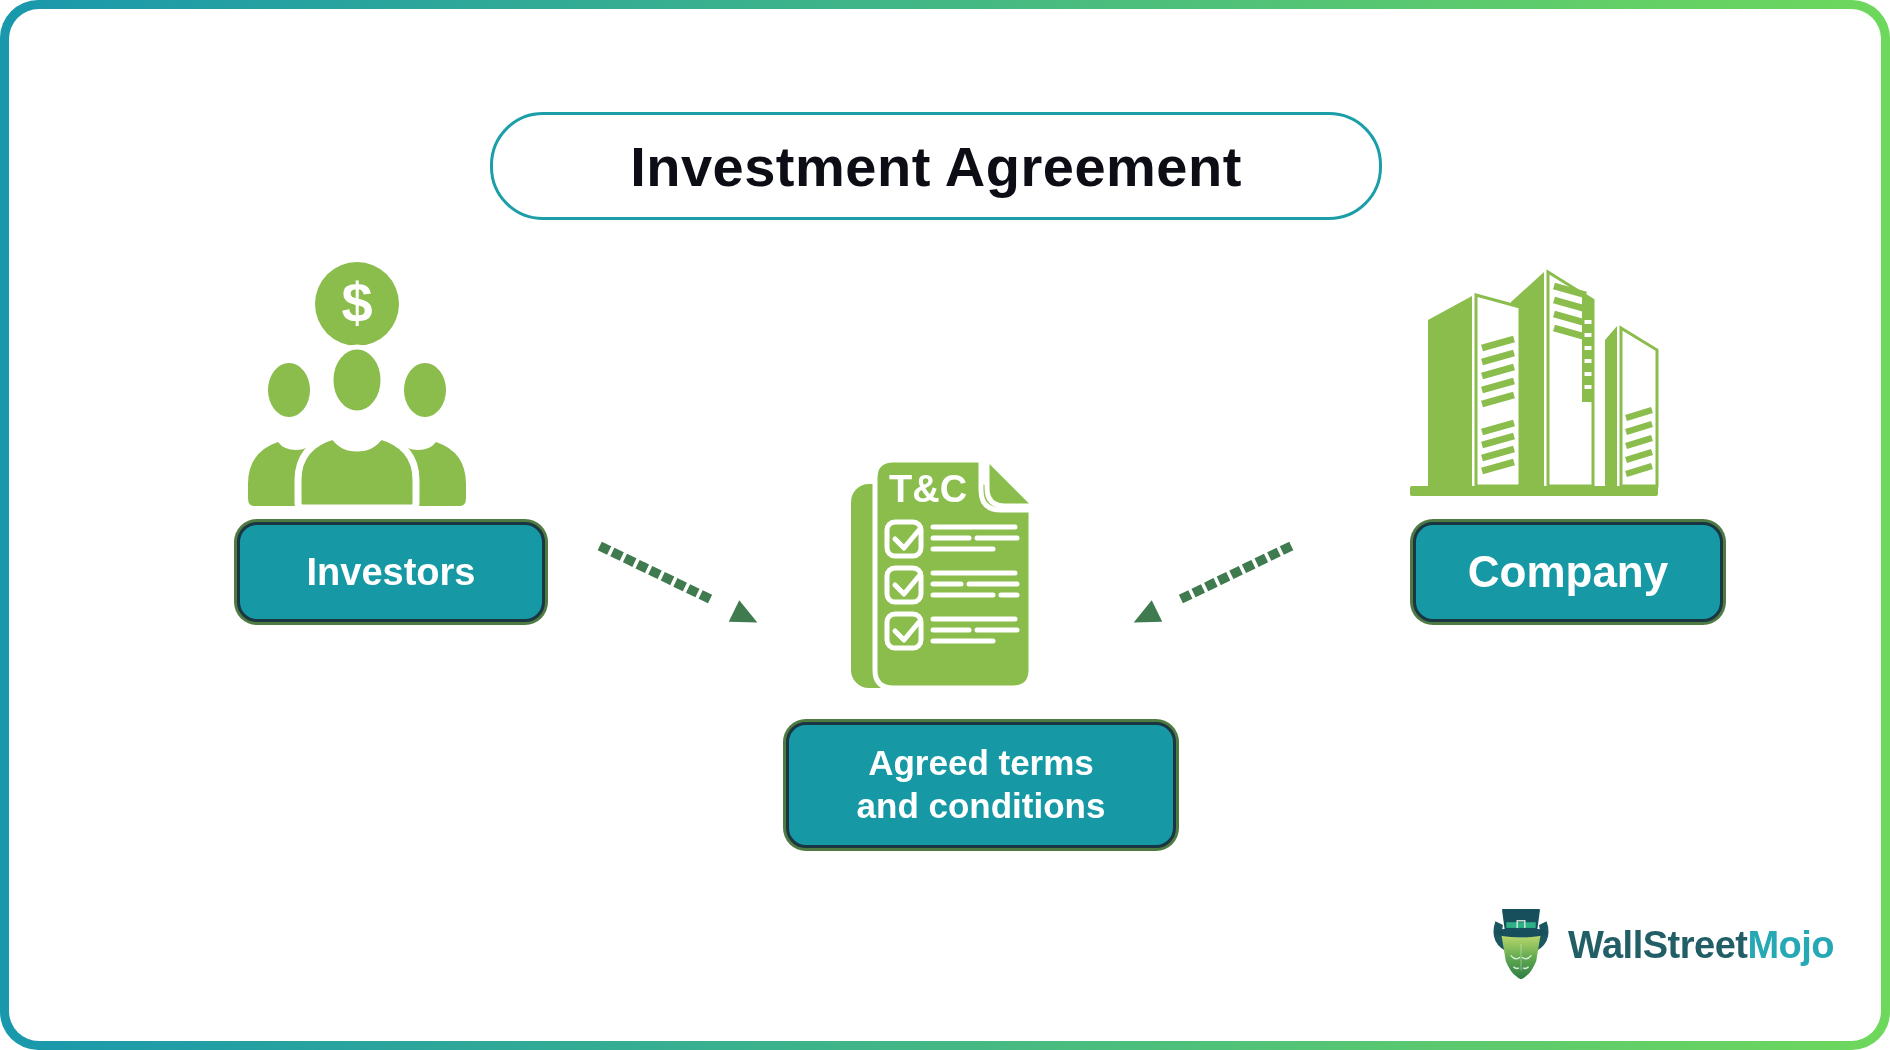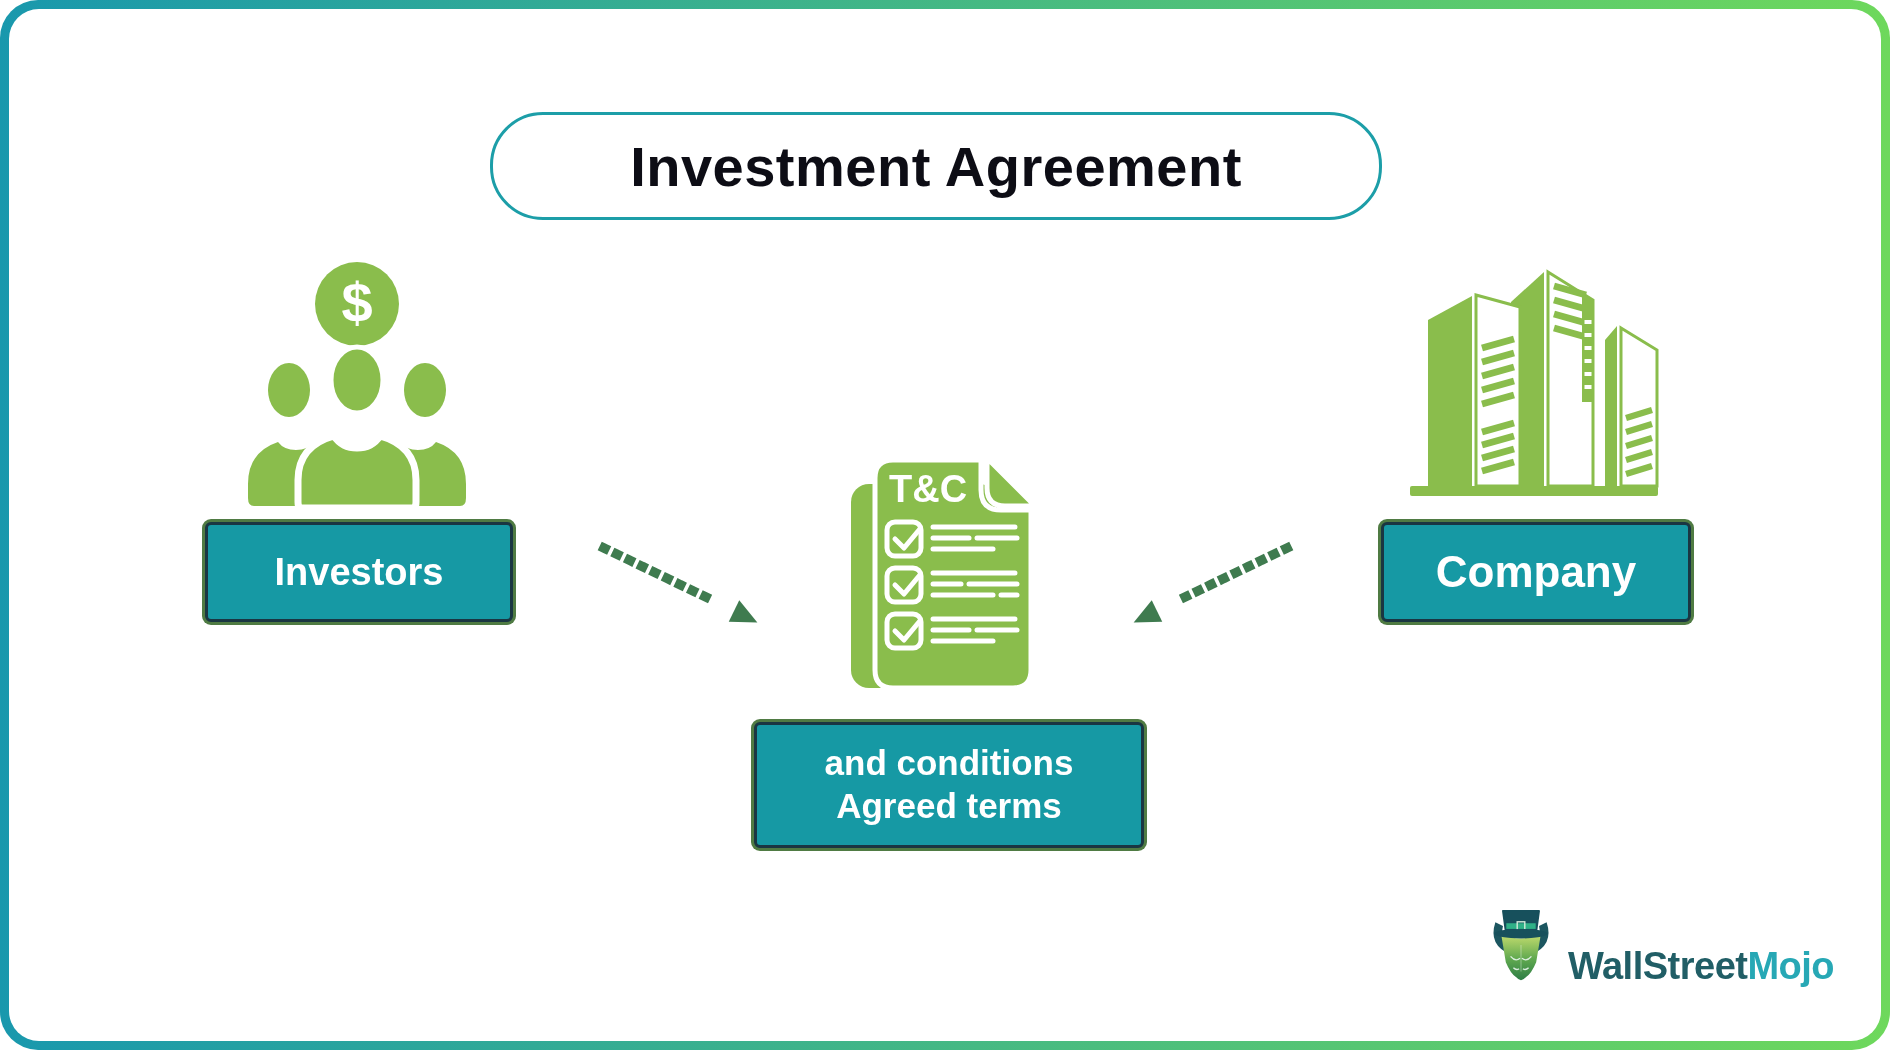--- a/index.html
+++ b/index.html
@@ -6,33 +6,33 @@
   .stage{position:relative;width:1890px;height:1050px;overflow:hidden;font-family:"Liberation Sans",sans-serif;}
   .frame{position:absolute;inset:0;background:linear-gradient(90deg,#1998AD,#6ED85C);border-radius:38px;}
   .canvas{position:absolute;inset:9px;background:#ffffff;border-radius:30px;}
   .content{position:absolute;inset:0;}
 
   .title-box{position:absolute;left:490px;top:112px;width:886px;height:102px;background:#fff;
     border:3px solid #1C9EA8;border-radius:53px;display:flex;align-items:center;justify-content:center;}
   .title-box span{font-size:56px;font-weight:700;color:#0D0D15;letter-spacing:.5px;}
 
   .node{position:absolute;background:#1699A4;border:3px solid #1A3642;box-shadow:0 0 0 3px #4F7B43;
-    border-radius:6px;display:flex;flex-direction:column;align-items:center;justify-content:center;
-    color:#fff;font-weight:700;text-align:center;}
+    border-radius:20px;display:flex;flex-direction:column;align-items:center;justify-content:center;
+    color:#fff;font-weight:700;text-align:center;margin-left:32px;}
   .node-investors{left:205px;top:522px;width:302px;height:94px;font-size:38px;}
   .node-company{left:1381px;top:522px;width:304px;height:94px;font-size:44px;}
   .node-terms{left:754px;top:722px;width:384px;height:120px;font-size:35px;line-height:1.22;}
 
   .icon-investors{position:absolute;left:240px;top:260px;width:234px;height:250px;}
   .icon-buildings{position:absolute;left:1408px;top:262px;width:252px;height:238px;}
   .icon-doc{position:absolute;left:843px;top:450px;width:200px;height:244px;}
   .arrow-left{position:absolute;left:596px;top:536px;width:175px;height:98px;}
   .arrow-right{position:absolute;left:1120px;top:536px;width:175px;height:98px;}
 
-  .logo{position:absolute;left:1484px;top:902px;height:86px;display:flex;align-items:flex-end;gap:10px;}
+  .logo{position:absolute;left:1484px;top:902px;height:86px;display:flex;align-items:center;gap:10px;}
   .logo-text{font-size:38px;font-weight:700;letter-spacing:-0.5px;white-space:nowrap;}
   .logo-primary{color:#215E66;}
   .logo-secondary{color:#27A8B5;}
 
   svg text{font-family:"Liberation Sans","DejaVu Sans",sans-serif;}
 </style>
 </head>
 <body>
 
 <div class="stage">
@@ -147,22 +147,22 @@
       <polygon points="0,-12 26,0 0,12" fill="#3F7B4F" transform="translate(37,75) rotate(154)"></polygon>
     </svg>
 
     <div class="node node-investors">
       <span>Investors</span>
     </div>
     <div class="node node-company">
       <span>Company</span>
     </div>
     <div class="node node-terms">
+      <span>Agreed terms</span>
       <span>and conditions</span>
-      <span>Agreed terms</span>
     </div>
 
     <div class="logo">
       <svg width="74" height="84" viewBox="0 0 78 86">
         <defs>
           <linearGradient id="faceG" x1="0" y1="0" x2="0" y2="1">
             <stop offset="0" stop-color="#C6DE6F"></stop>
             <stop offset="0.55" stop-color="#5FA84F"></stop>
             <stop offset="1" stop-color="#2E7D46"></stop>
           </linearGradient>

